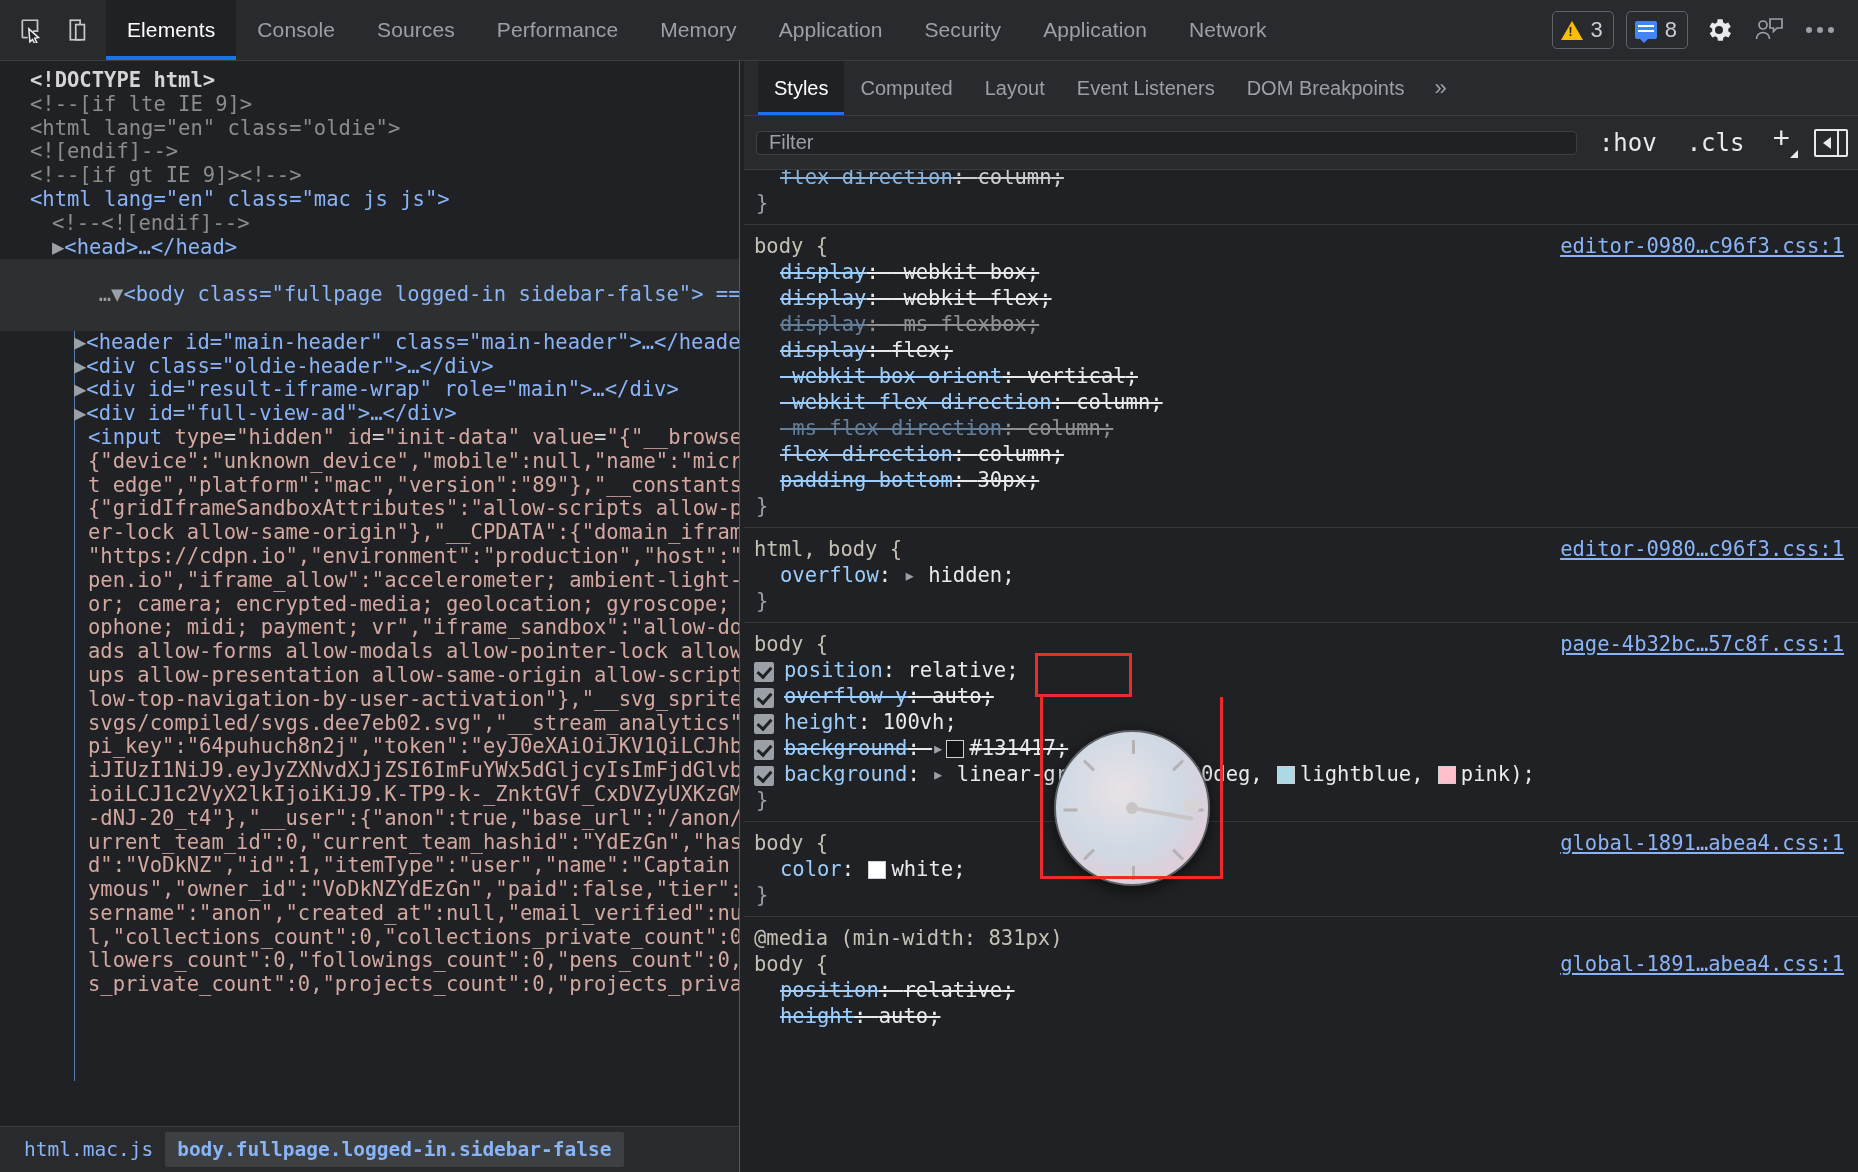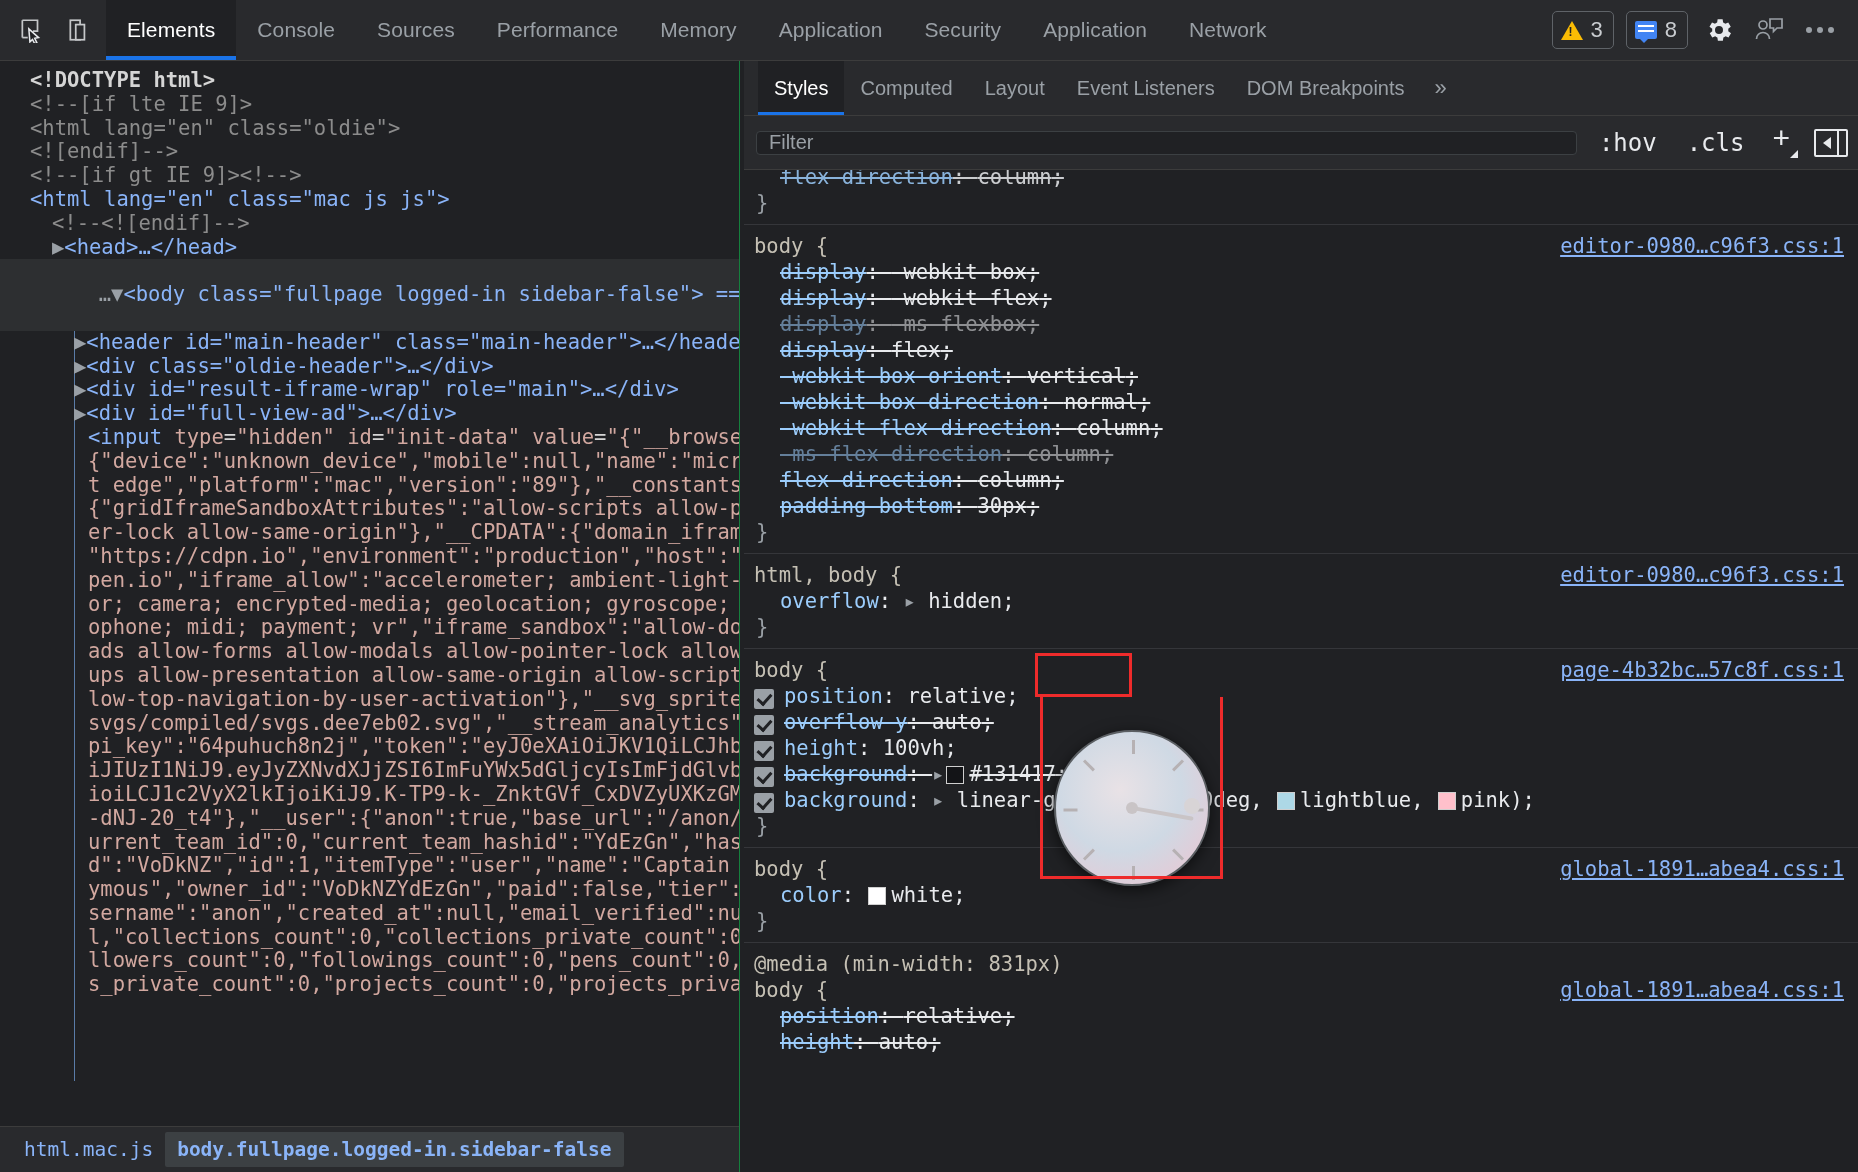--- a/index.html
+++ b/index.html
@@ -136,21 +136,21 @@
   .rules{
     flex:1; overflow:hidden; position:relative;
     font-family:"DejaVu Sans Mono", monospace; font-size:20.5px; line-height:26px;
   }
   .rule{ padding:8px 0 8px 0; border-bottom:1px solid #35363a; position:relative; }
   .rule-head{ display:flex; align-items:flex-start; padding:0 14px 0 10px; }
   .selector{ color:#c5c0b4; }
   .brace{ color:#9aa0a6; }
   .src-link{ margin-left:auto; color:#8ab4f8; text-decoration:underline; cursor:pointer;
     font-size:20.5px; white-space:nowrap; }
-  .decl{ display:flex; align-items:flex-end; padding-left:10px; position:relative; }
+  .decl{ display:flex; align-items:center; padding-left:10px; position:relative; }
   .decl-txt{ padding-left:2px; }
   .prop{ color:#9ccdfc; }
   .val{ color:#e8eaed; }
   .strike .prop,.strike .val,.strike .colon{ text-decoration:line-through; }
   .dim{ opacity:.55; }
   .cb{
     width:20px;height:20px;min-width:20px;margin:3px 8px 0 0;border-radius:2px;
     background:#9aa0a6; position:relative; cursor:pointer;
   }
   .cb::after{
@@ -384,23 +384,20 @@
         <div class="decl strike indent-decl dim">
             <span class="decl-txt"><span class="prop">display</span><span class="colon val">: </span><span class="val">-ms-flexbox</span><span class="val">;</span></span>
           </div>
         <div class="decl strike indent-decl">
             <span class="decl-txt"><span class="prop">display</span><span class="colon val">: </span><span class="val">flex</span><span class="val">;</span></span>
           </div>
         <div class="decl strike indent-decl">
             <span class="decl-txt"><span class="prop">-webkit-box-orient</span><span class="colon val">: </span><span class="val">vertical</span><span class="val">;</span></span>
           </div>
         <div class="decl strike indent-decl">
-            <span class="decl-txt"><span class="prop">-webkit-box-direction</span><span class="colon val">: </span><span class="val">normal</span><span class="val">;</span></span>
-          </div>
-        <div class="decl strike indent-decl">
             <span class="decl-txt"><span class="prop">-webkit-flex-direction</span><span class="colon val">: </span><span class="val">column</span><span class="val">;</span></span>
           </div>
         <div class="decl strike indent-decl dim">
             <span class="decl-txt"><span class="prop">-ms-flex-direction</span><span class="colon val">: </span><span class="val">column</span><span class="val">;</span></span>
           </div>
         <div class="decl strike indent-decl">
             <span class="decl-txt"><span class="prop">flex-direction</span><span class="colon val">: </span><span class="val">column</span><span class="val">;</span></span>
           </div>
         <div class="decl strike indent-decl">
             <span class="decl-txt"><span class="prop">padding-bottom</span><span class="colon val">: </span><span class="val">30px</span><span class="val">;</span></span>

